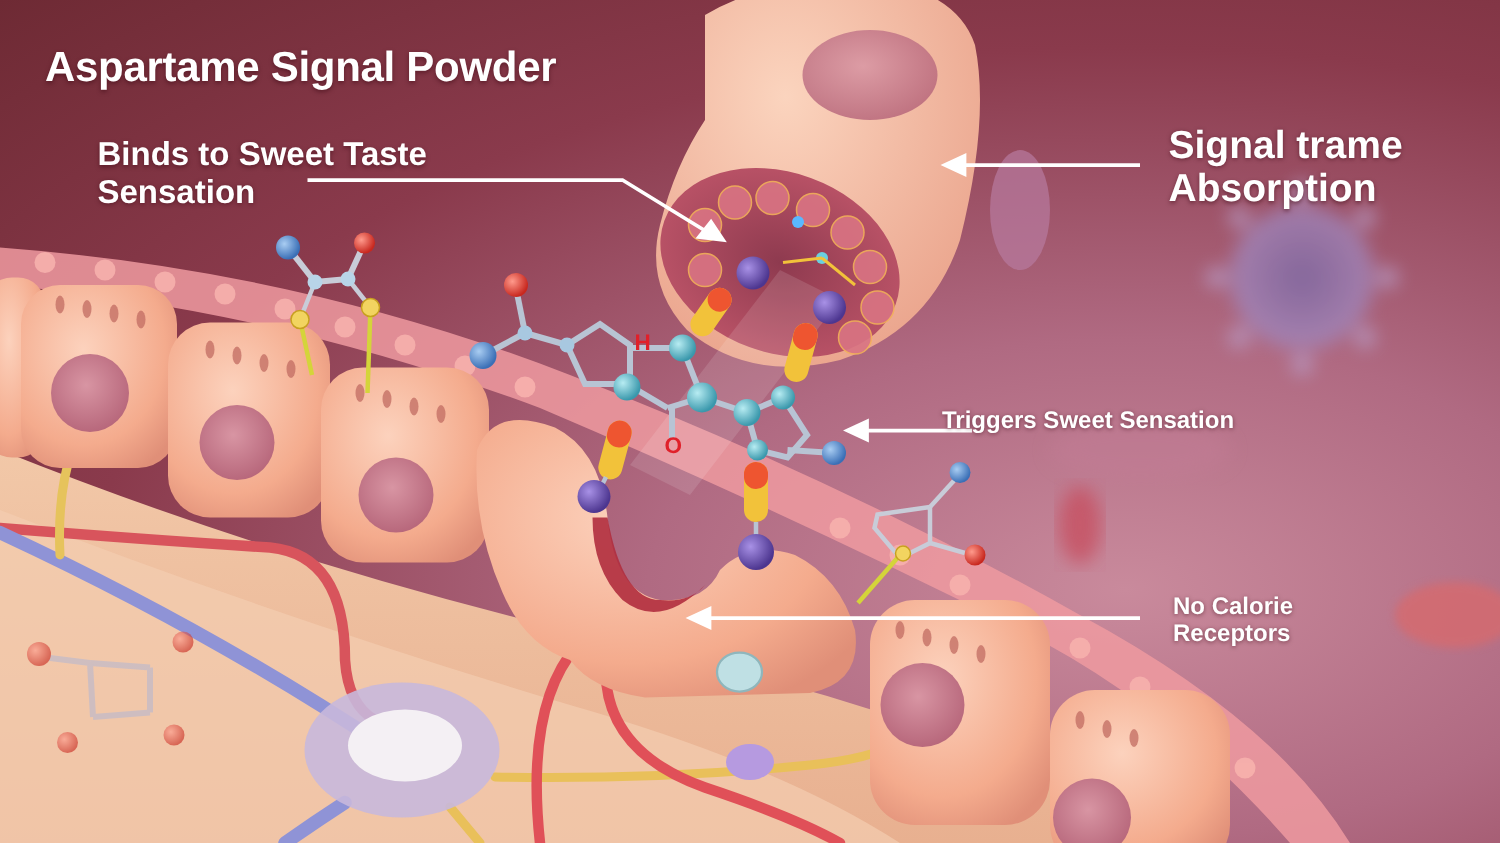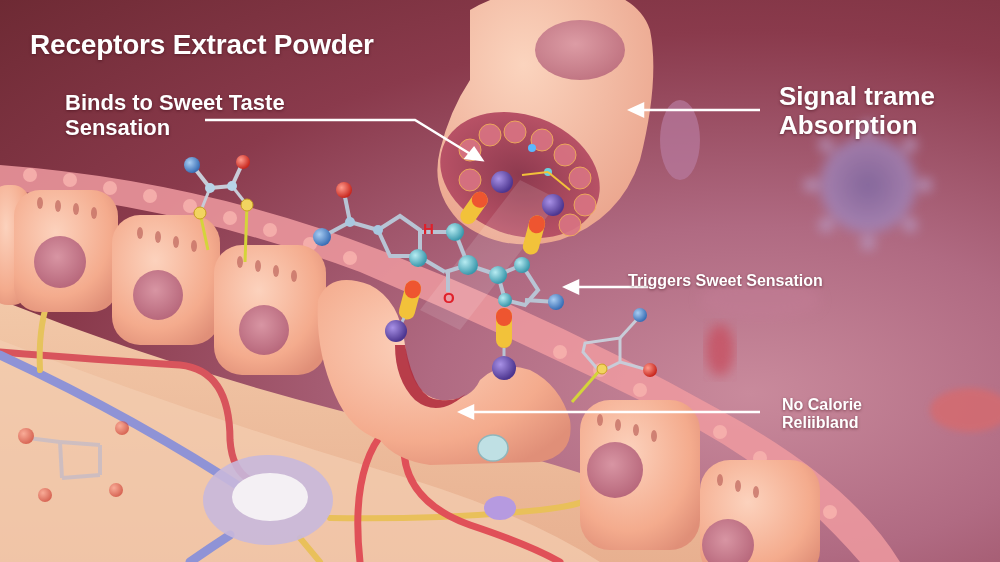--- a/index.html
+++ b/index.html
@@ -280,33 +280,33 @@
       <line x1="648" y1="287" x2="575" y2="287"></line>
       <polygon points="565,287 578,281 578,293"></polygon>
       <line x1="760" y1="412" x2="470" y2="412"></line>
       <polygon points="460,412 473,406 473,418"></polygon>
     </g>
   </svg>
 
   <div class="label" style="left:423px;top:221px;font-size:15px;color:#e0202a;text-shadow:none;">H</div>
   <div class="label" style="left:443px;top:290px;font-size:15px;color:#e0202a;text-shadow:none;">O</div>
 
-  <div class="label title">Receptors Extract Powder</div>
+  <div class="label title">Aspartame Signal Powder</div>
 
   <div class="label l-binds">
     <span>Binds to Sweet Taste</span>
     <span>Sensation</span>
   </div>
 
   <div class="label l-signal">
     <span>Signal trame</span>
     <span>Absorption</span>
   </div>
 
   <div class="label l-triggers">
     <span>Triggers Sweet Sensation</span>
   </div>
 
   <div class="label l-nocal">
     <span>No Calorie</span>
-    <span>Reliibland</span>
+    <span>Receptors</span>
   </div>
 </div>
 
 </body></html>

